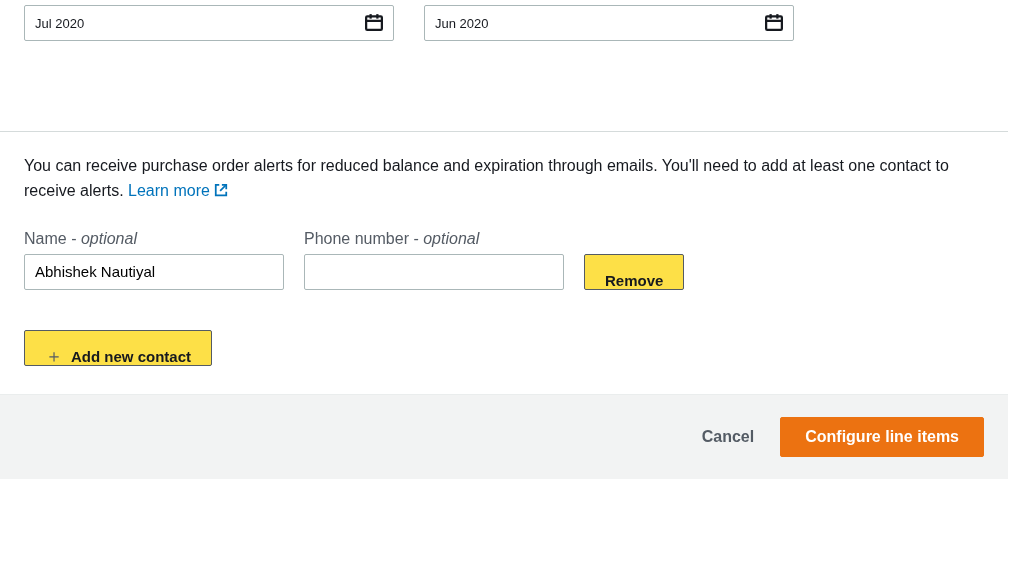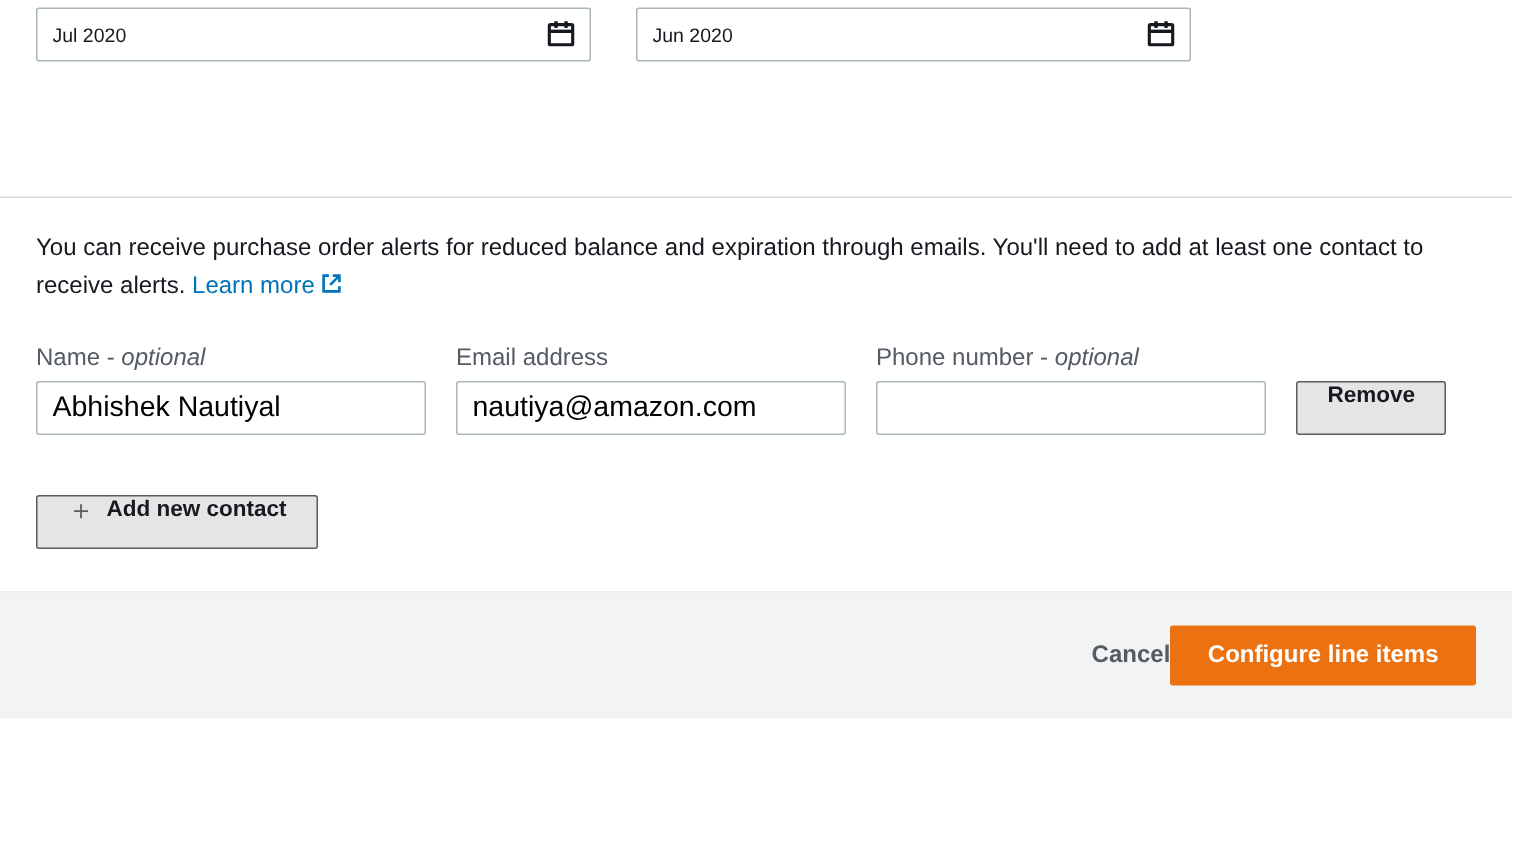--- a/index.html
+++ b/index.html
@@ -60,46 +60,47 @@
     }
     .field { display: flex; flex-direction: column; gap: 6px; }
     .field label { font-size: 16px; color: #545b64; }
     .field label .opt { font-style: italic; }
     .tin {
       height: 36px;
       width: 260px;
       border: 1px solid #aab7b8;
       border-radius: 2px;
       padding: 0 10px;
-      font-size: 19px;
+      font-size: 15px;
       font-family: inherit;
     }
     .btn {
       height: 36px;
       border: 1px solid #545b64;
-      background: #e5e5e5;
+      background: #fde047;
       color: #16191f;
       font-weight: 700;
       font-size: 15px;
       padding: 0 20px;
       border-radius: 2px;
       cursor: pointer;
       display: inline-flex;
-      align-items: flex-start;
+      align-items: flex-end;
       gap: 8px;
     }
     .btn .plus { font-size: 18px; font-weight: 400; color: #545b64; line-height: 1; }
     .add-row { margin-top: 40px; }
     .footer {
       border-top: 1px solid #eaeded;
       background: #f2f3f3;
       padding: 22px 24px;
       display: flex;
       justify-content: flex-end;
       align-items: center;
+      gap: 26px;
     }
     .cancel-link {
       color: #545b64;
       font-weight: 700;
       font-size: 16px;
       cursor: pointer;
     }
     .primary-btn {
       background: #ec7211;
       border: 1px solid #ec7211;
@@ -163,24 +164,20 @@
 
     <div class="row">
       <div class="field">
         <label>
           <span>Name -</span>
           <span class="opt">optional</span>
         </label>
         <input class="tin" type="text" value="Abhishek Nautiyal" style="">
       </div>
       <div class="field">
-        <label>Email address</label>
-        <input class="tin" type="text" value="nautiya@amazon.com" style="">
-      </div>
-      <div class="field">
         <label>
           <span>Phone number -</span>
           <span class="opt">optional</span>
         </label>
         <input class="tin" type="text" value="" style="">
       </div>
       <button class="btn">
         <span>Remove</span>
       </button>
     </div>

